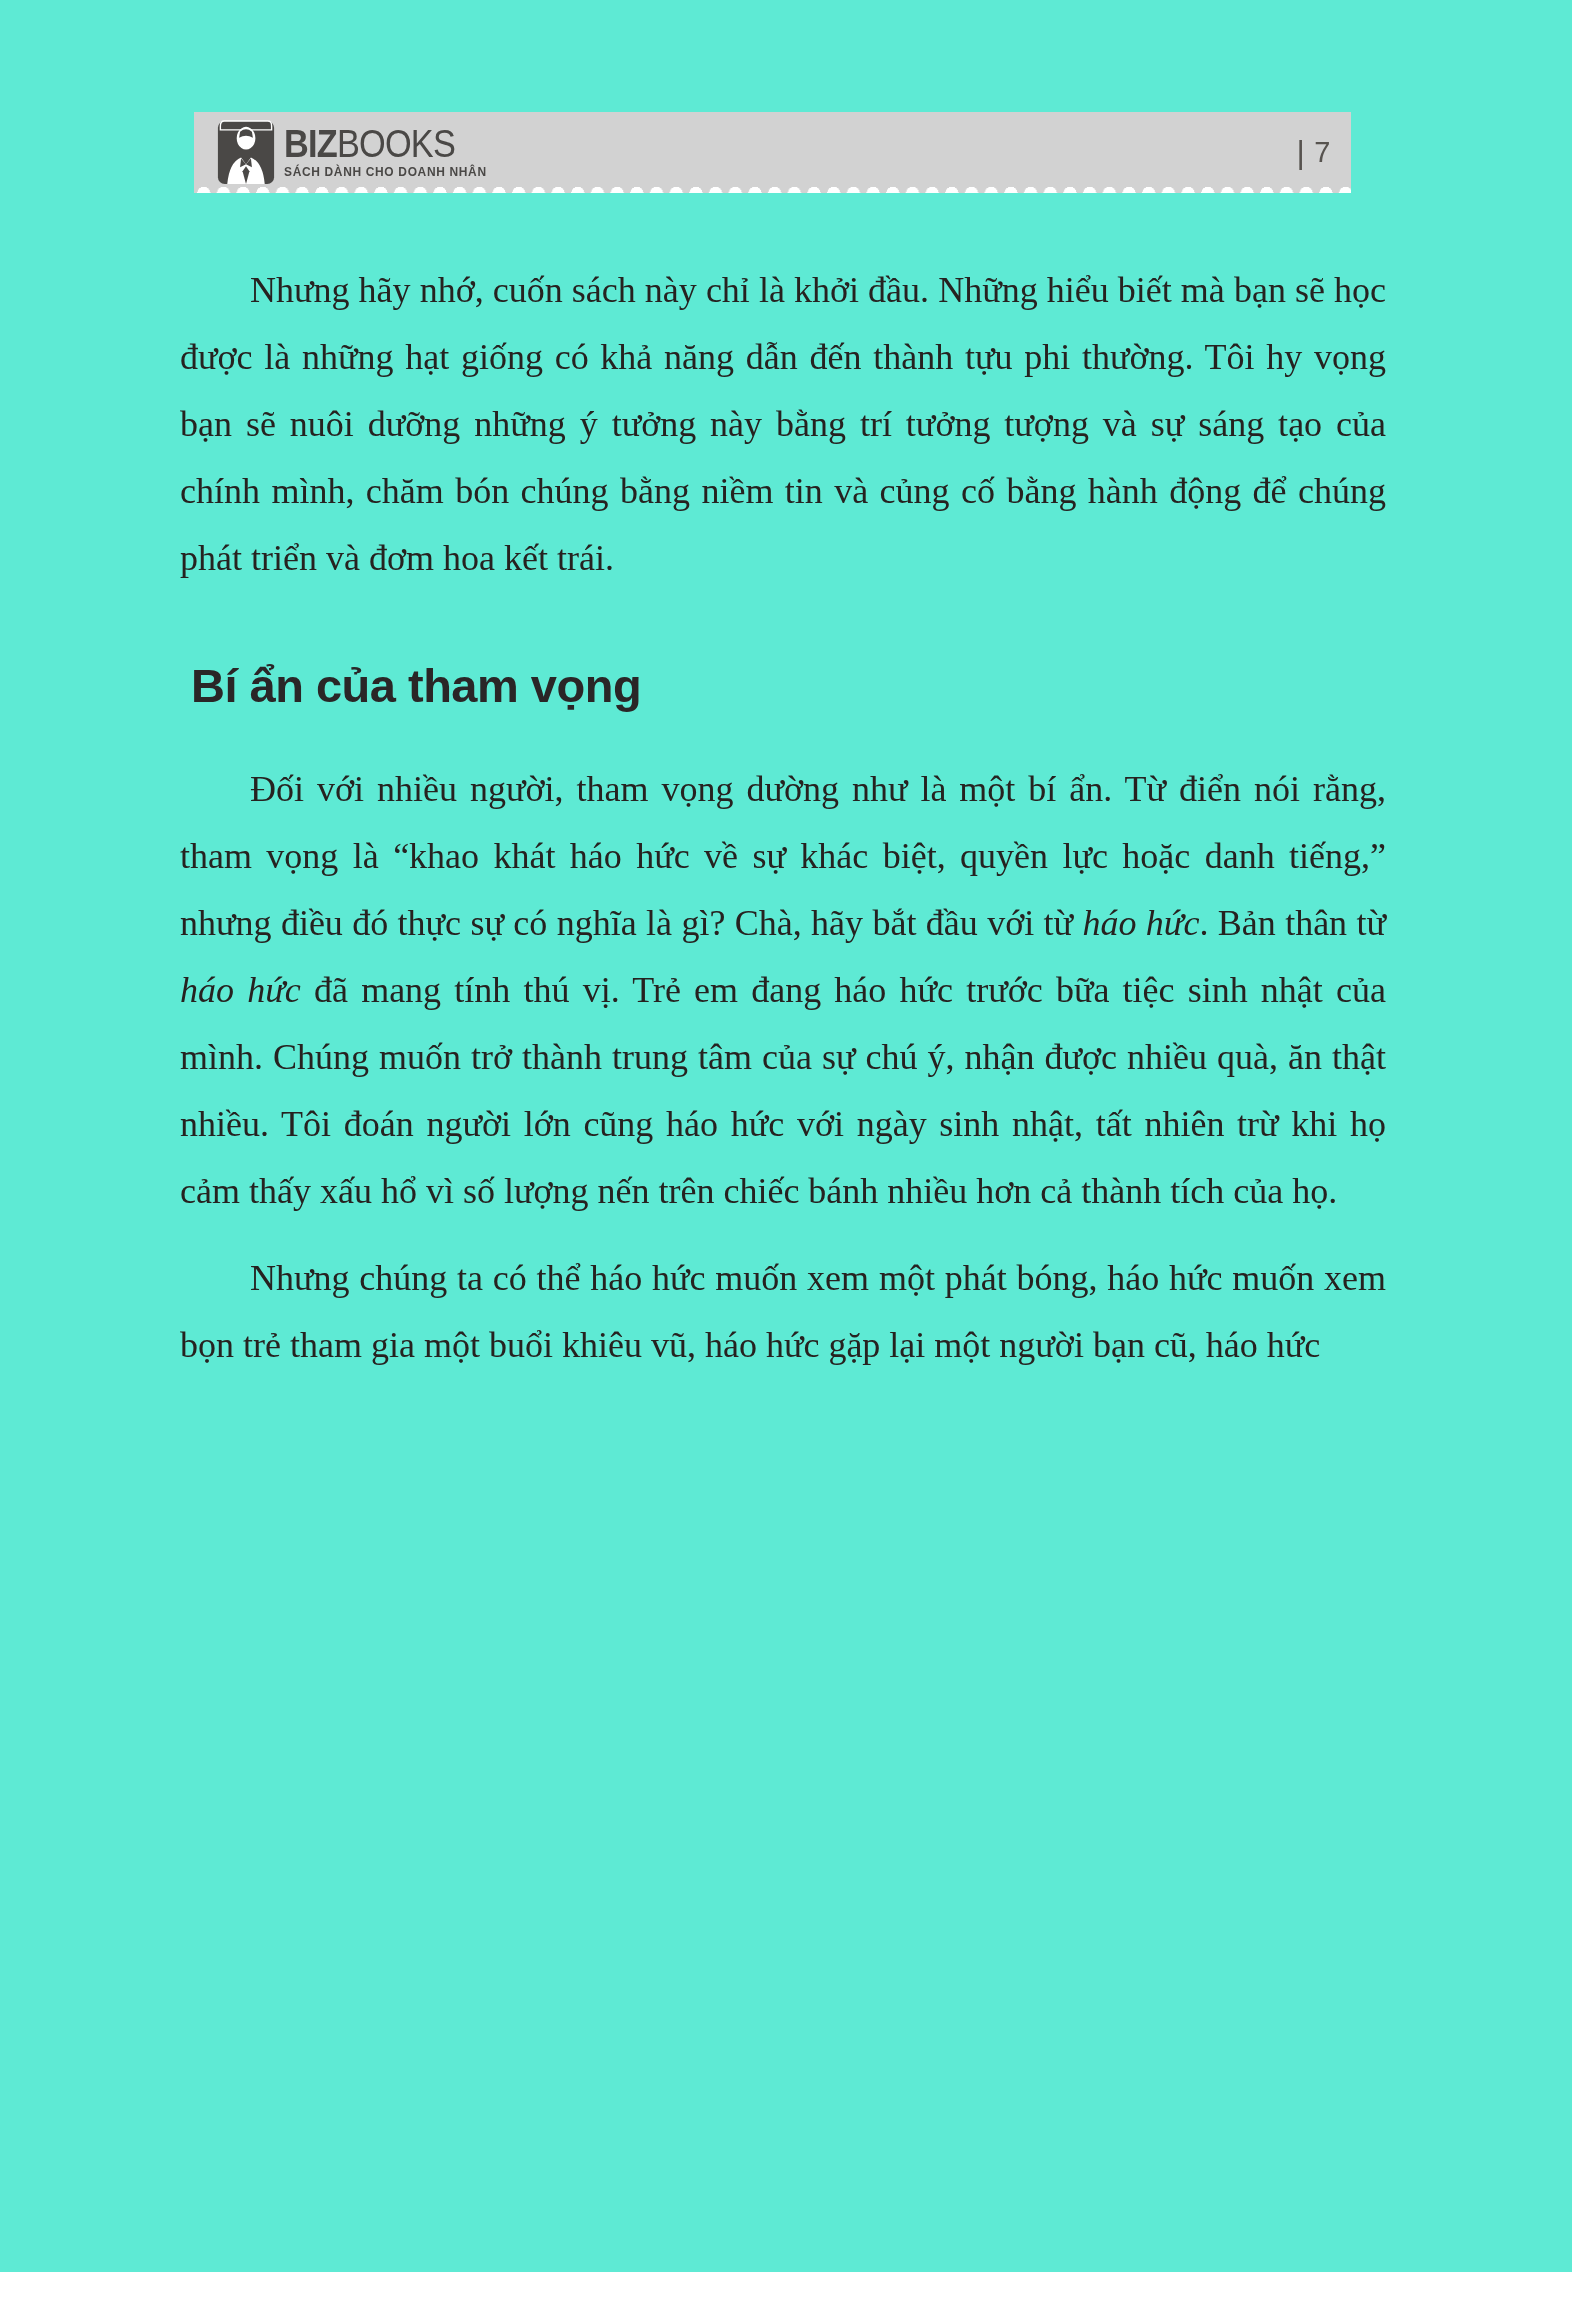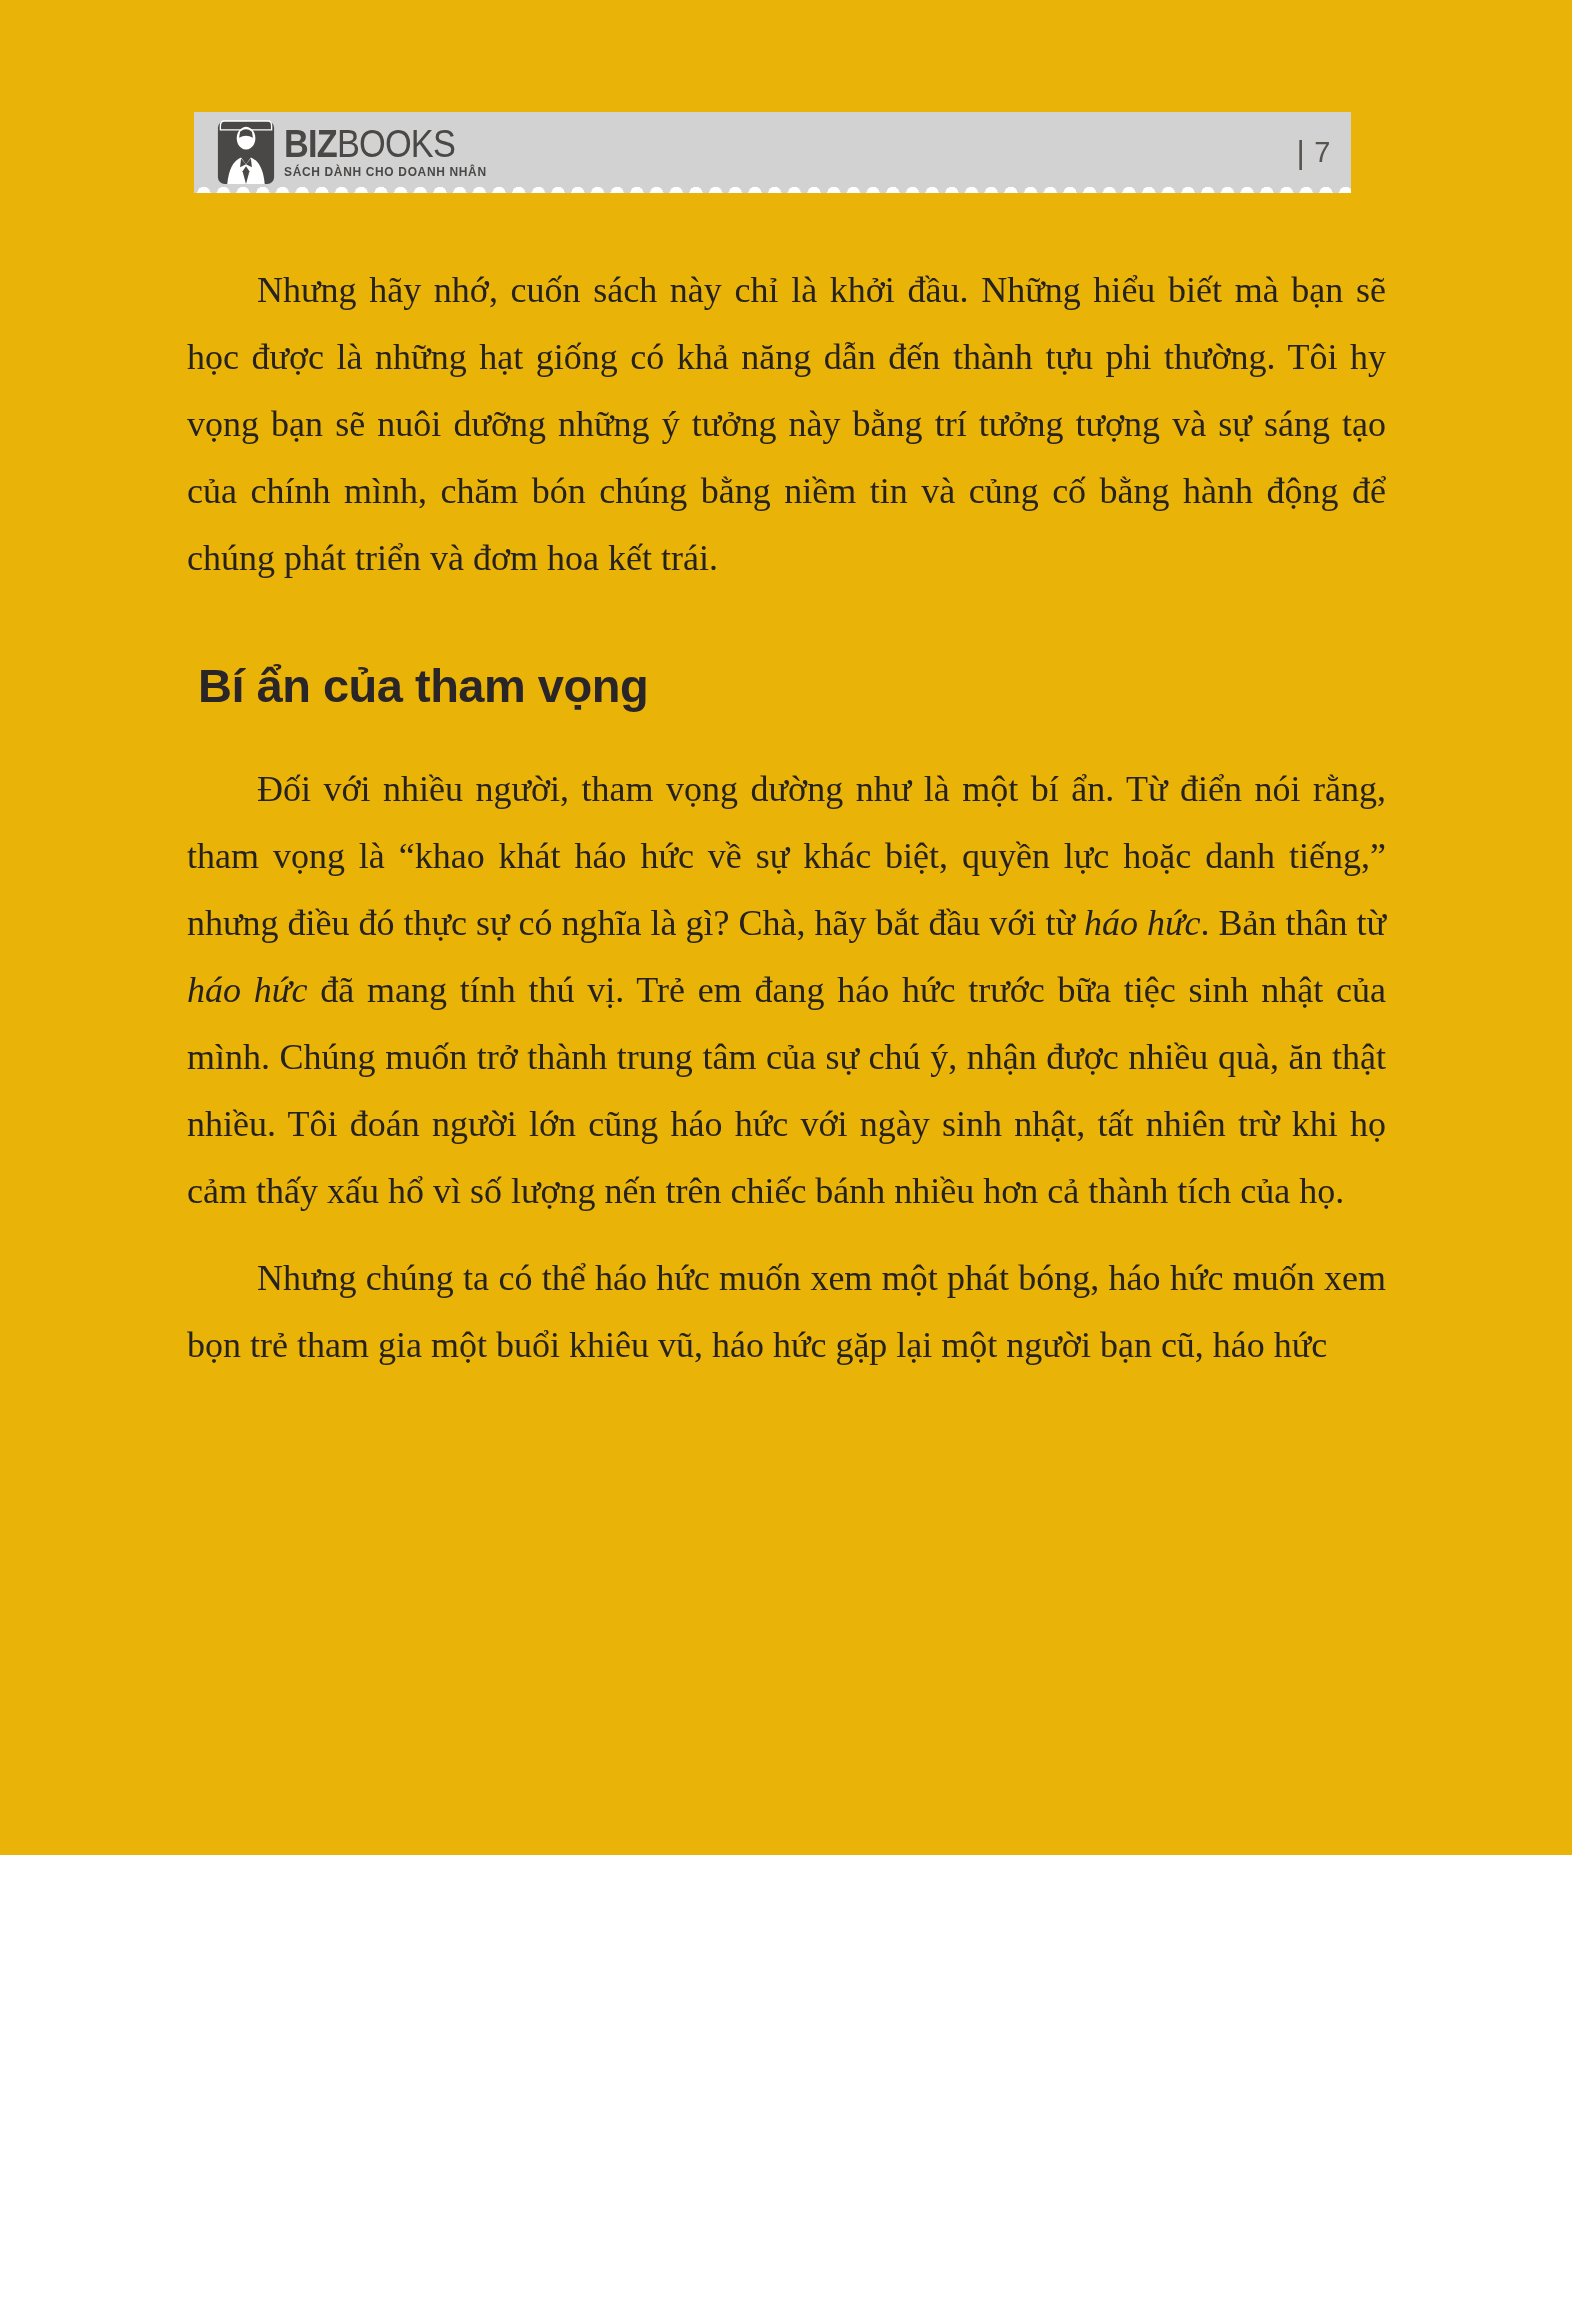--- a/index.html
+++ b/index.html
@@ -6,22 +6,22 @@
     --band-bg:#d2d2d2;
     --brand-dark:#4a4846;
     --text-color:#262220;
     --page-num-color:#57534f;
   }
   *{box-sizing:border-box;margin:0;padding:0;}
   html,body{background:#ffffff;}
   .page{
     position:relative;
     width:1572px;
-    height:1855px;
-    background:#eab308;
+    height:2272px;
+    background:#5eead4;
     overflow:hidden;
     font-family:"Liberation Serif","DejaVu Serif",serif;
   }
 
   
   .band{
     position:absolute;
     left:194px; top:112px;
     width:1157px; height:81px;
     background:var(--band-bg);
@@ -66,21 +66,21 @@
     color:var(--page-num-color);
   }
   .page-num .sep{
     font-weight:300; font-size:32px;
     margin-right:9.4px; color:var(--page-num-color);
   }
 
   
   .content{
     position:absolute;
-    left:187px; right:186px; top:193px;
+    left:180px; right:186px; top:193px;
   }
   .para{
     font-size:36px;
     line-height:67px;
     color:var(--text-color);
     text-align:justify;
     text-indent:70px;
     margin:0 0 19.7px 0;
   }
   .para:first-child{margin-top:64px;}

